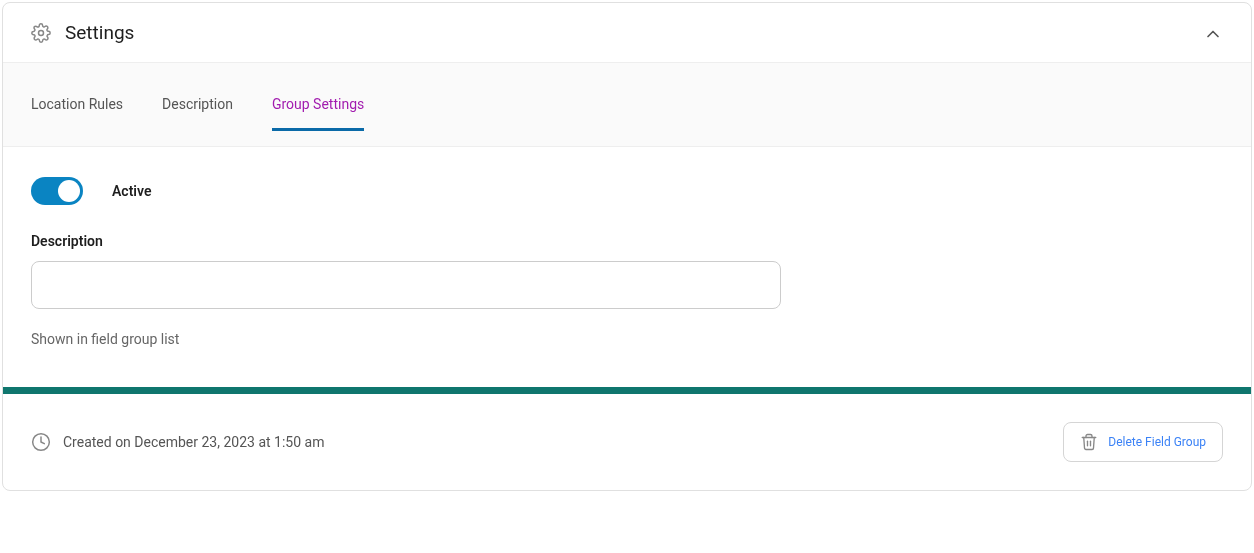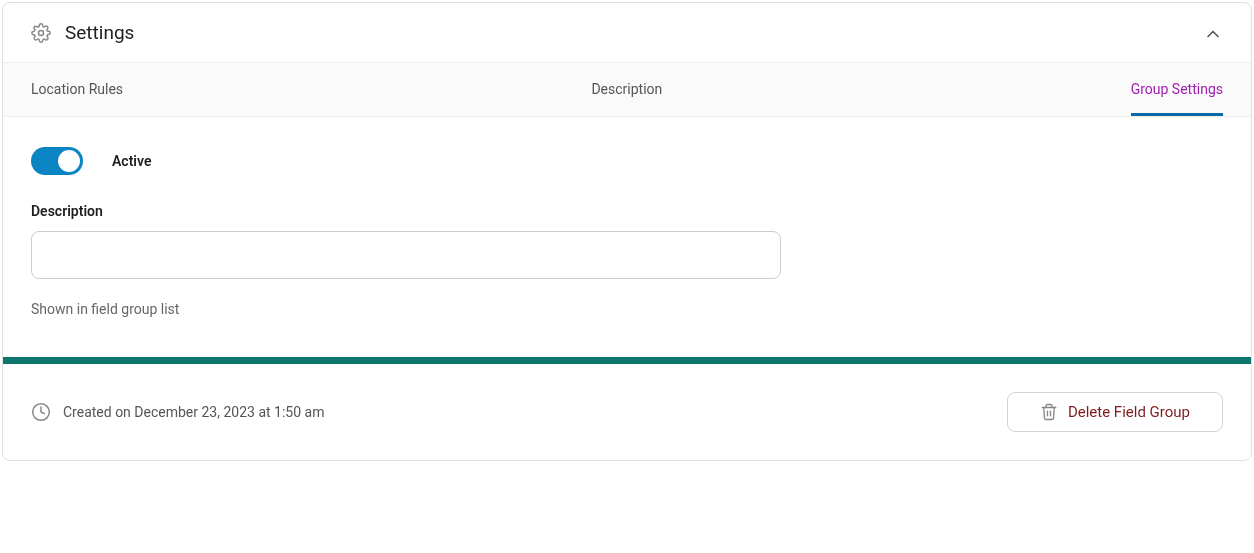--- a/index.html
+++ b/index.html
@@ -32,25 +32,24 @@
     .panel-title {
       font-size: 19px;
       font-weight: 400;
       color: #1e1e1e;
     }
     .gear-icon { color: #888; display: inline-flex; }
     .chevron-icon { color: #555; display: inline-flex; cursor: pointer; }
     .tabs {
       display: flex;
       gap: 39px;
-      padding: 0 28px;
+      padding: 15px 28px;
       background: #fafafa;
       border-top: 1px solid #eee;
       border-bottom: 1px solid #eee;
-      justify-content: space-between;
     }
     .tab {
       padding: 18px 0 16px 0;
       font-size: 14px;
       color: #555;
       cursor: pointer;
       border-bottom: 3px solid transparent;
     }
     .tab.active {
       color: #a21caf;
@@ -123,26 +122,26 @@
       display: flex;
       align-items: center;
       gap: 12px;
     }
     .clock-icon { color: #888; display: inline-flex; }
     .created-text { color: #555; font-size: 14px; }
     .delete-btn {
       display: inline-flex;
       align-items: center;
       gap: 10px;
-      padding: 10px 32px;
+      padding: 10px 16px;
       border: 1px solid #d5d5d5;
       background: #fff;
       border-radius: 8px;
-      color: #7f1d1d;
-      font-size: 15px;
+      color: #3b82f6;
+      font-size: 12px;
       cursor: pointer;
       font-family: inherit;
     }
     .trash-icon { display: inline-flex; color: #888; }
   </style>
 </head>
 <body>
 
 <div class="panel">
 

